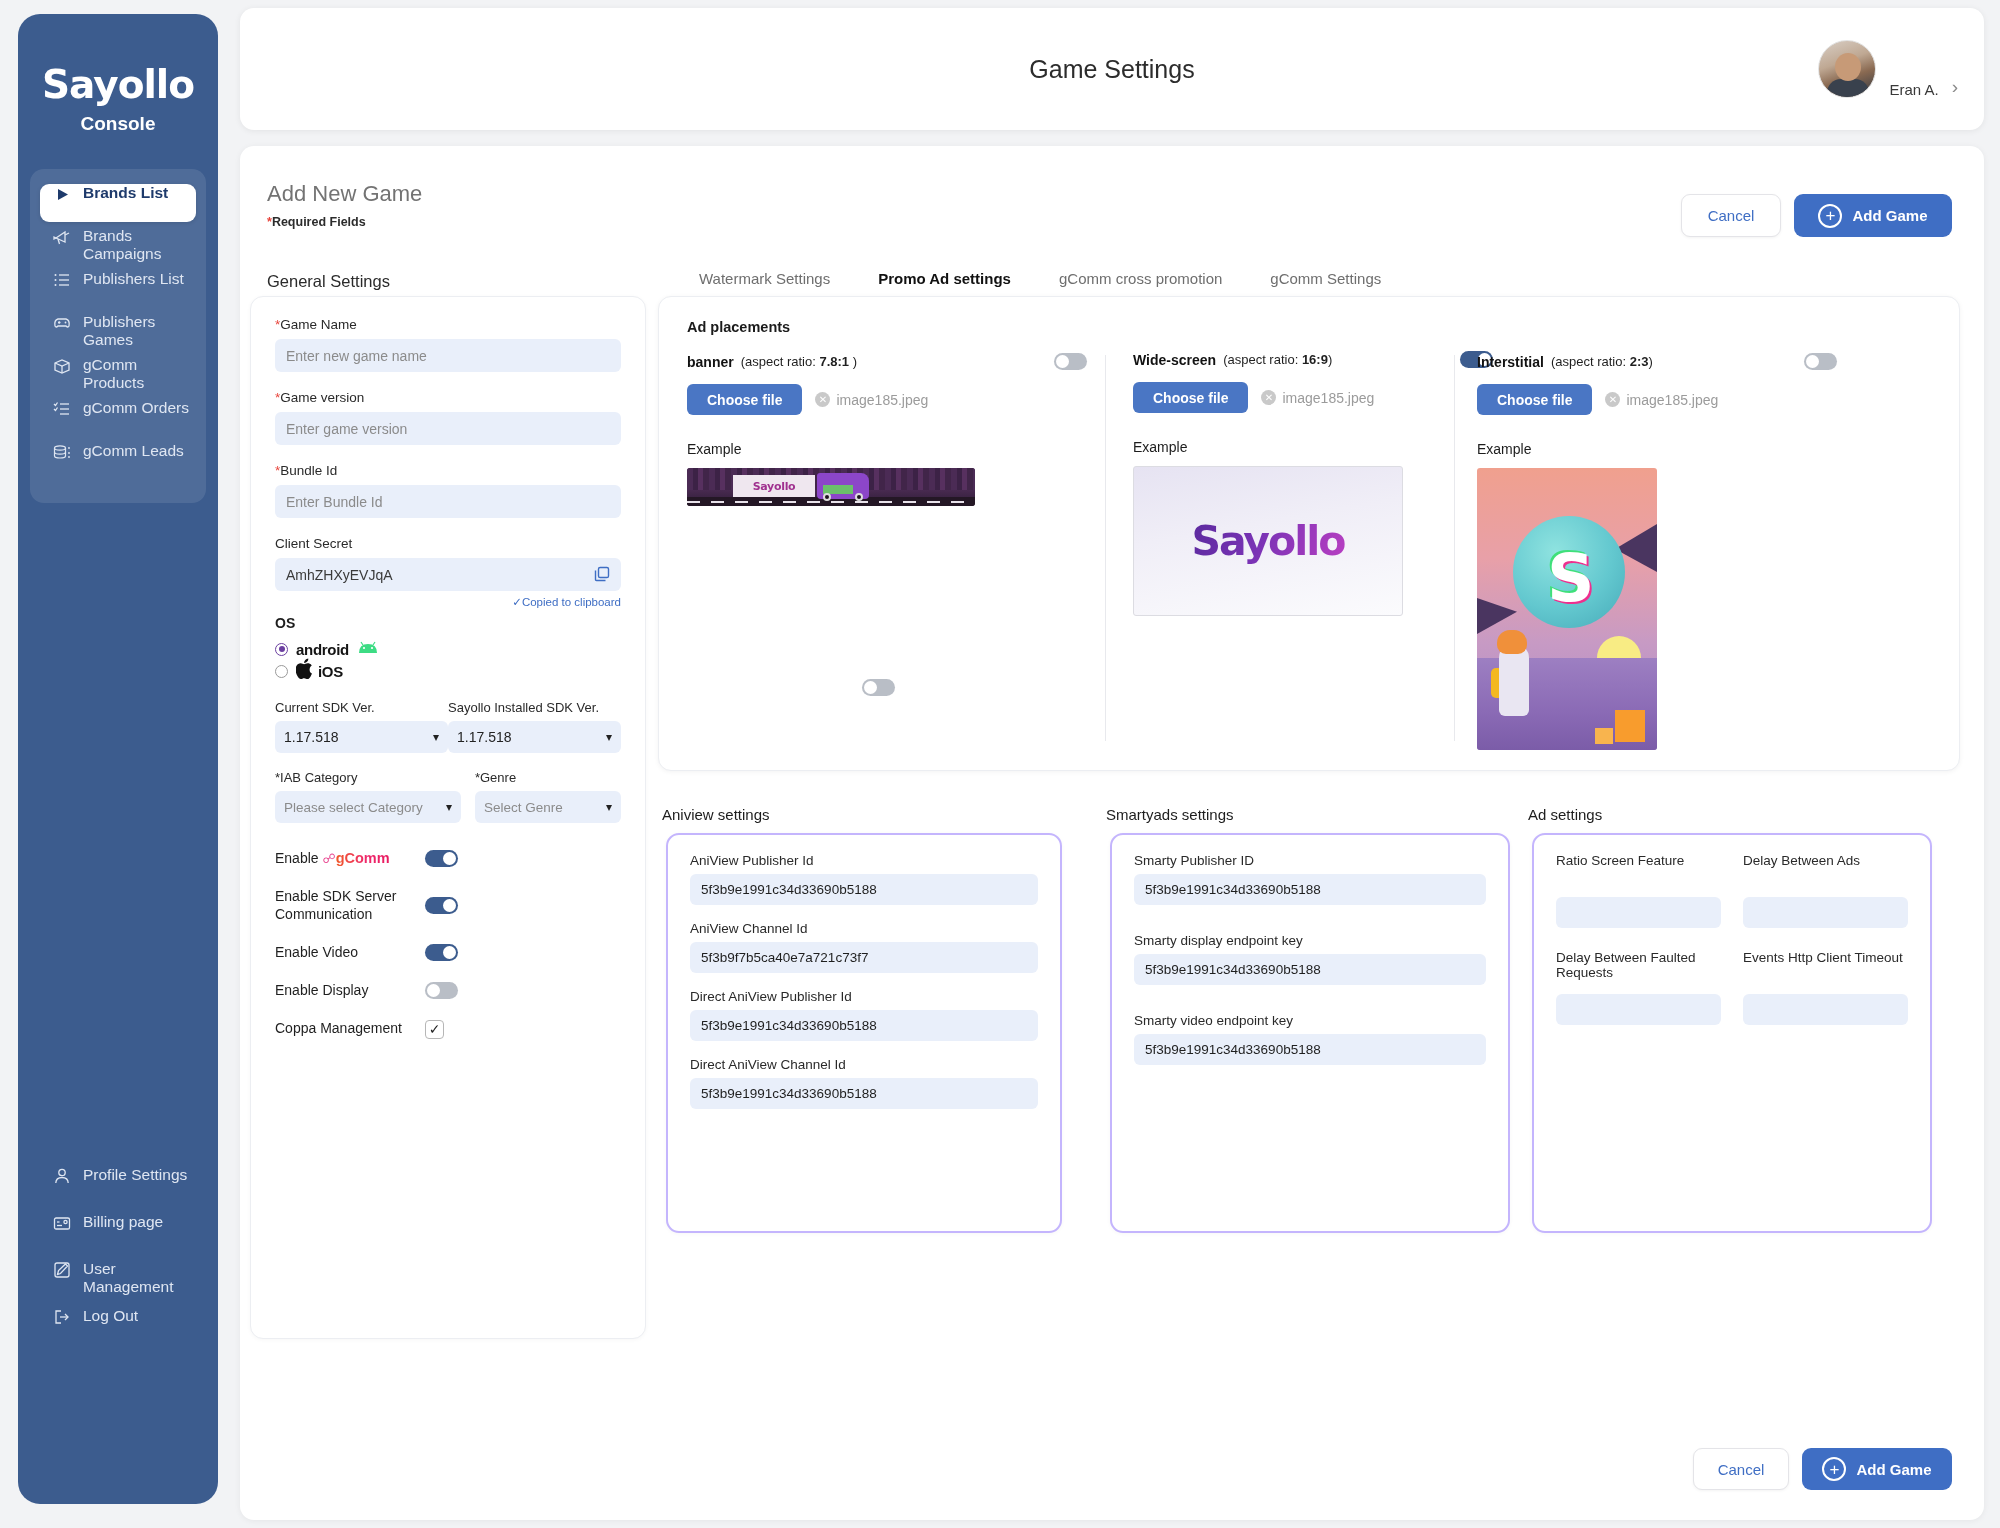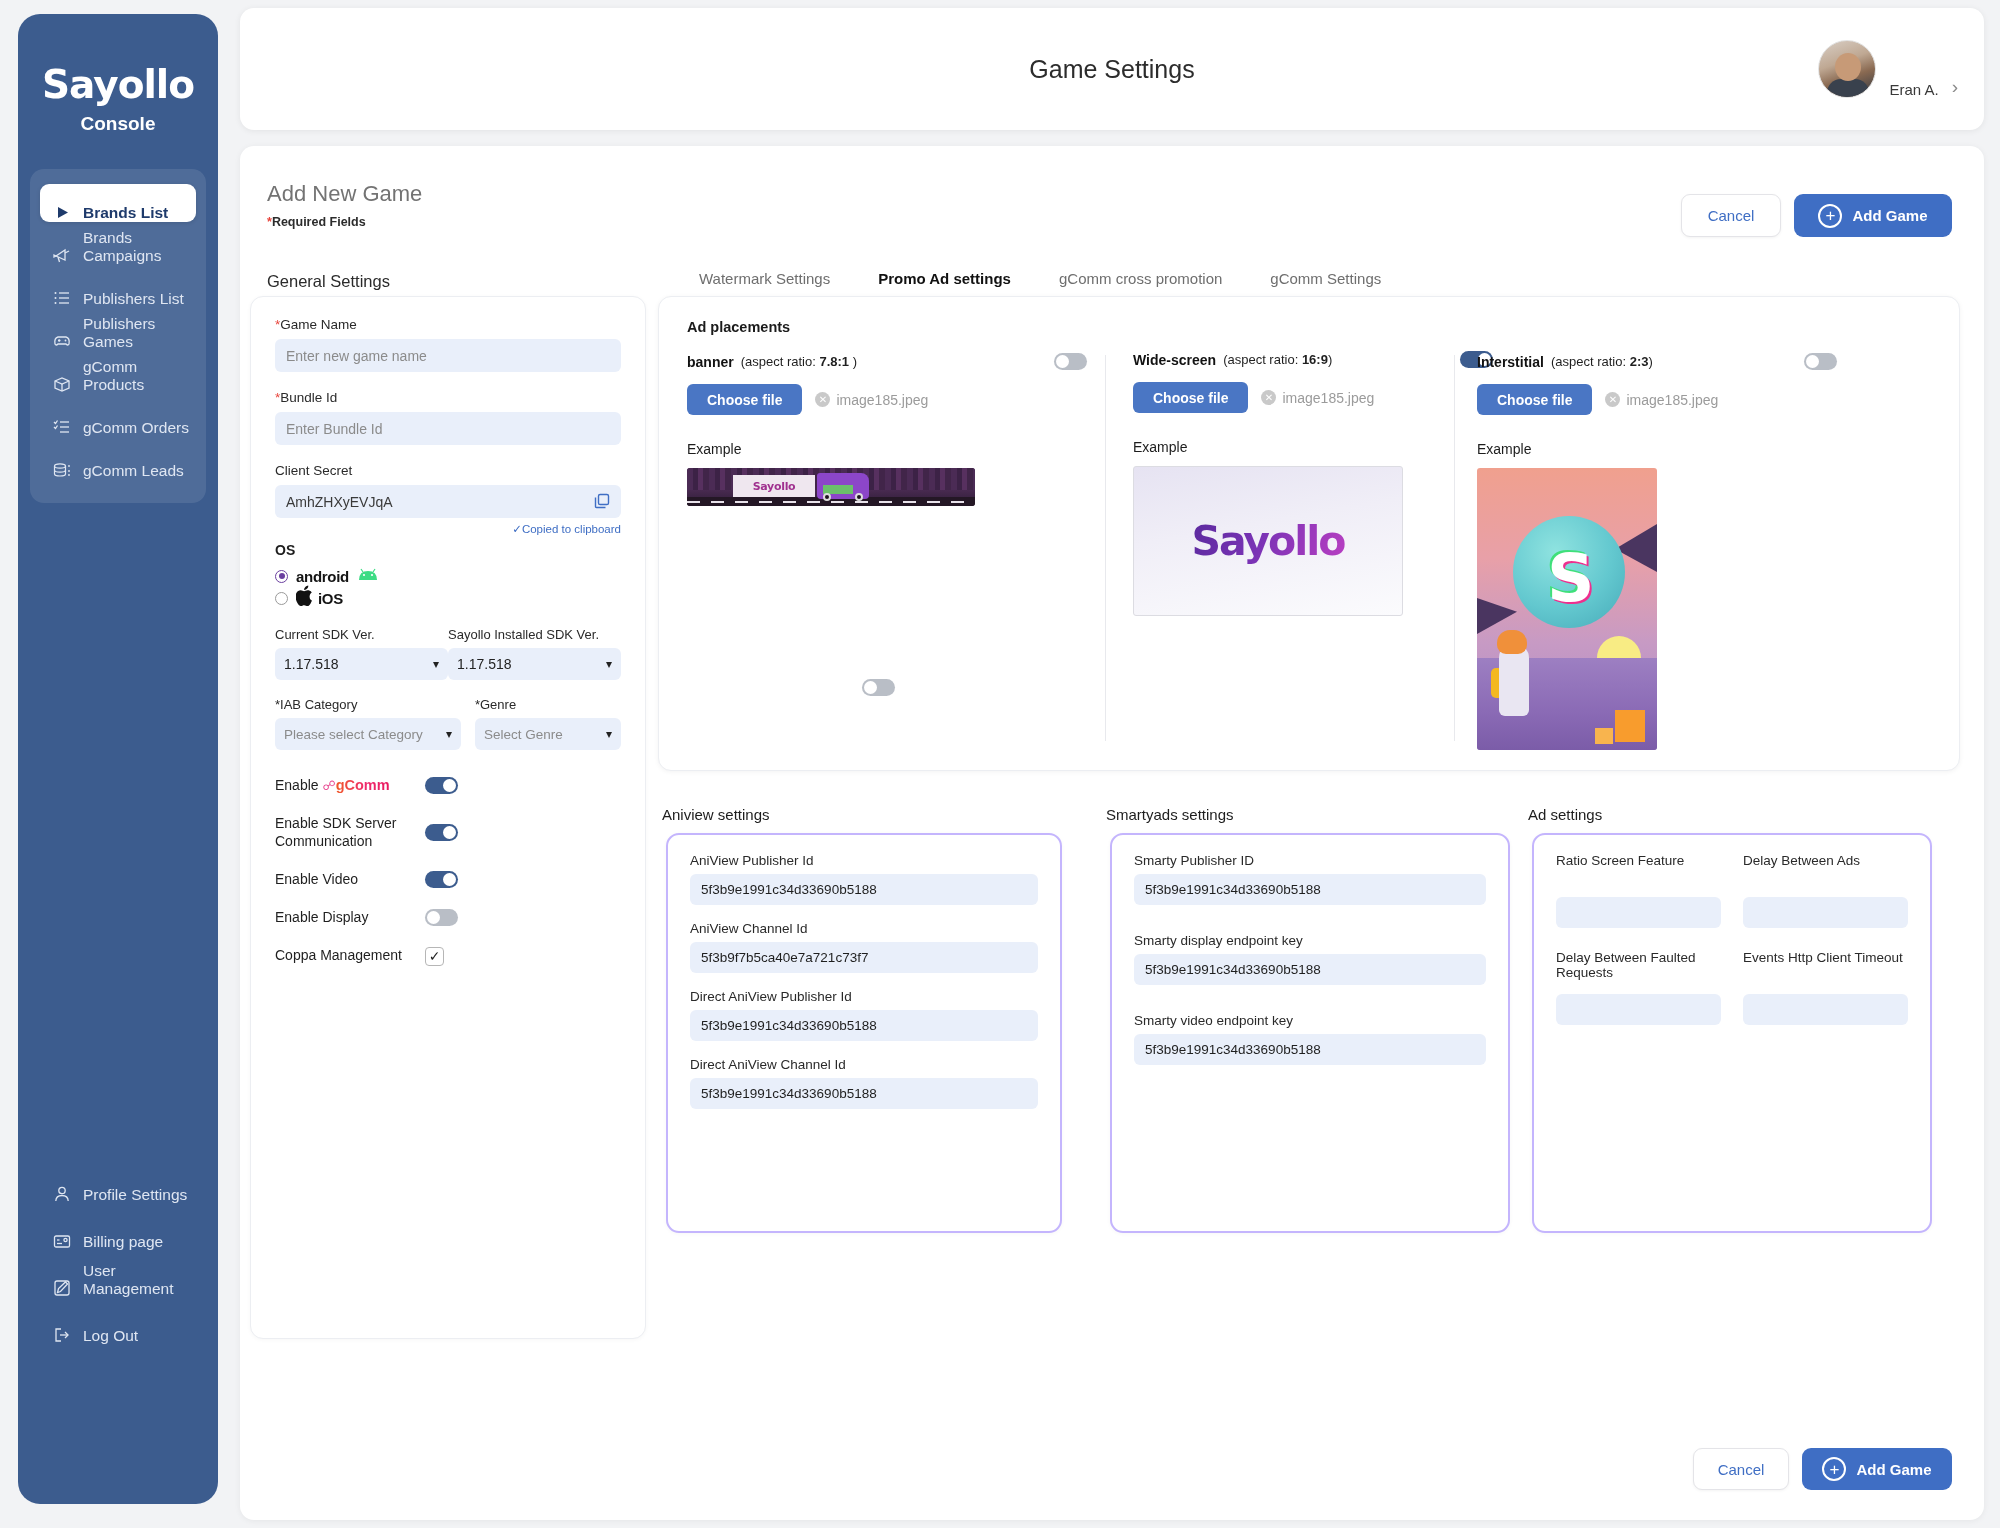--- a/index.html
+++ b/index.html
@@ -26,21 +26,21 @@
   }
   .logo-sub { font-size: 19px; color: #fff; font-weight: bold; margin-top: 6px; }
 
   .nav-group {
     margin: 34px 12px 0 12px;
     background: rgba(255,255,255,0.10);
     border-radius: 14px;
     padding: 10px 0 18px 0;
   }
   .nav-item {
-    display: flex; align-items: flex-end; gap: 11px;
+    display: flex; align-items: flex-start; gap: 11px;
     height: 38px; margin: 5px 10px; padding-left: 12px;
     color: #dfe6f2; font-size: 15.5px;
     border-radius: 9px; cursor: pointer;
   }
   .nav-item.active {
     background: #ffffff; color: #1e3a6b; font-weight: bold;
     box-shadow: 0 1px 4px rgba(0,0,0,.12);
   }
   .nav-icon { width: 20px; height: 20px; flex: 0 0 20px; display:flex; align-items:center; justify-content:center;}
   .nav-icon svg { display:block; }
@@ -498,20 +498,24 @@
 
   <div id="gen-label">General Settings</div>
 
   <div id="form-card">
 
     <div class="fld-block">
       <div class="fld-label"><span class="star">*</span><span>Game Name</span></div>
       <input class="fld-input" placeholder="Enter new game name" style="">
     </div>
 
+    <div class="fld-block">
+      <div class="fld-label"><span class="star">*</span><span>Game version</span></div>
+      <input class="fld-input" placeholder="Enter game version" style="">
+    </div>
 
     <div class="fld-block">
       <div class="fld-label"><span class="star">*</span><span>Bundle Id</span></div>
       <input class="fld-input" placeholder="Enter Bundle Id" style="">
     </div>
 
     <div style="margin-bottom:4px;">
       <div class="fld-label">Client Secret</div>
       <div class="secret-wrap">
         <input class="fld-input" value="AmhZHXyEVJqA" style="">

